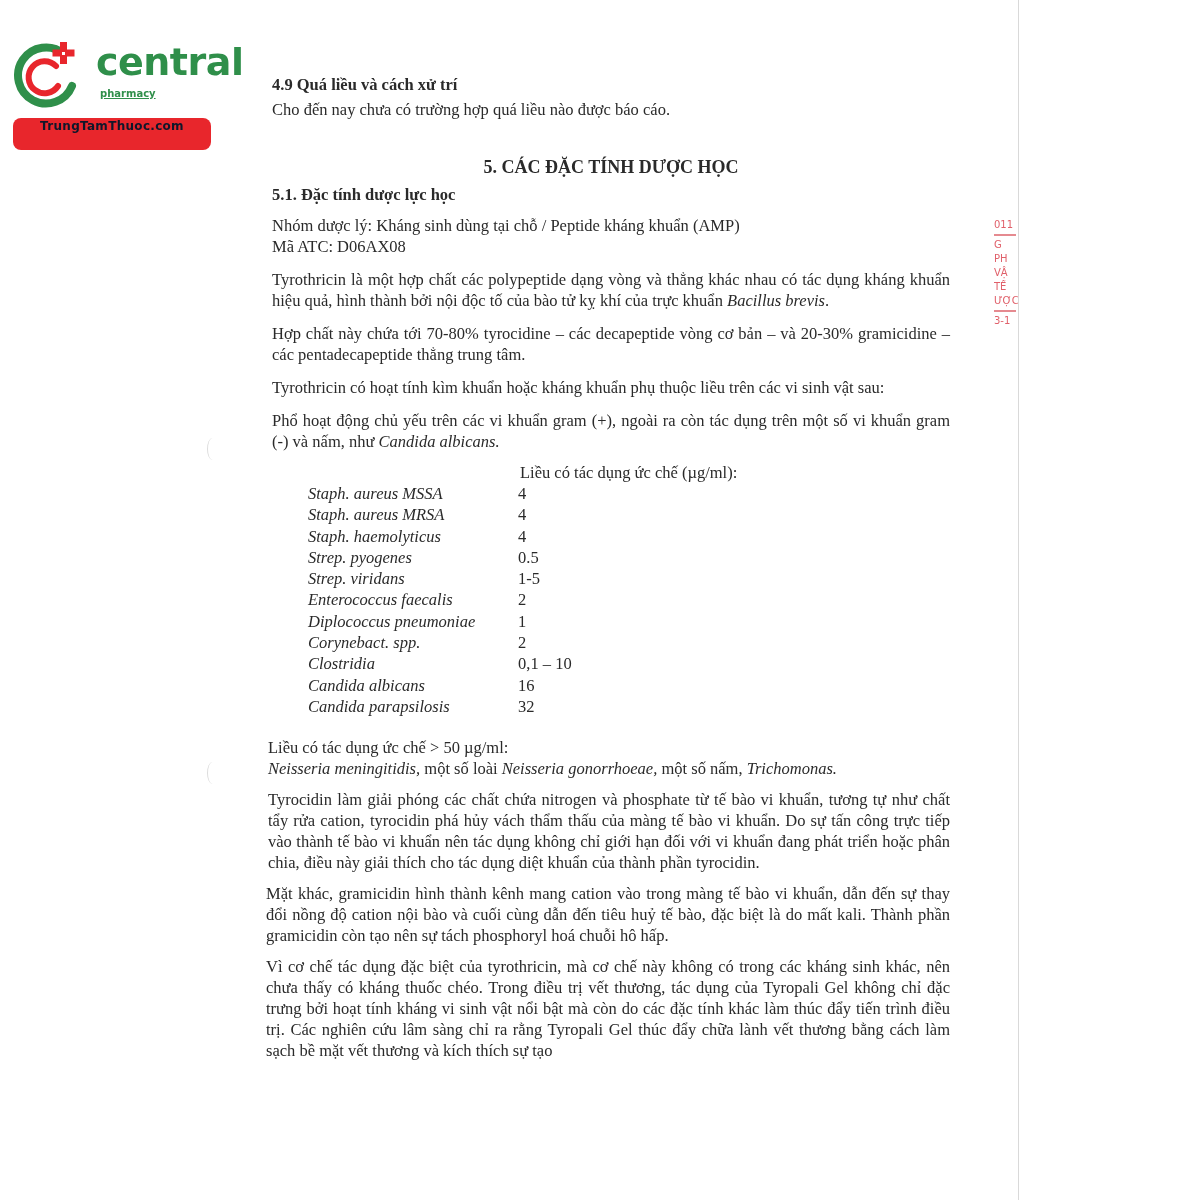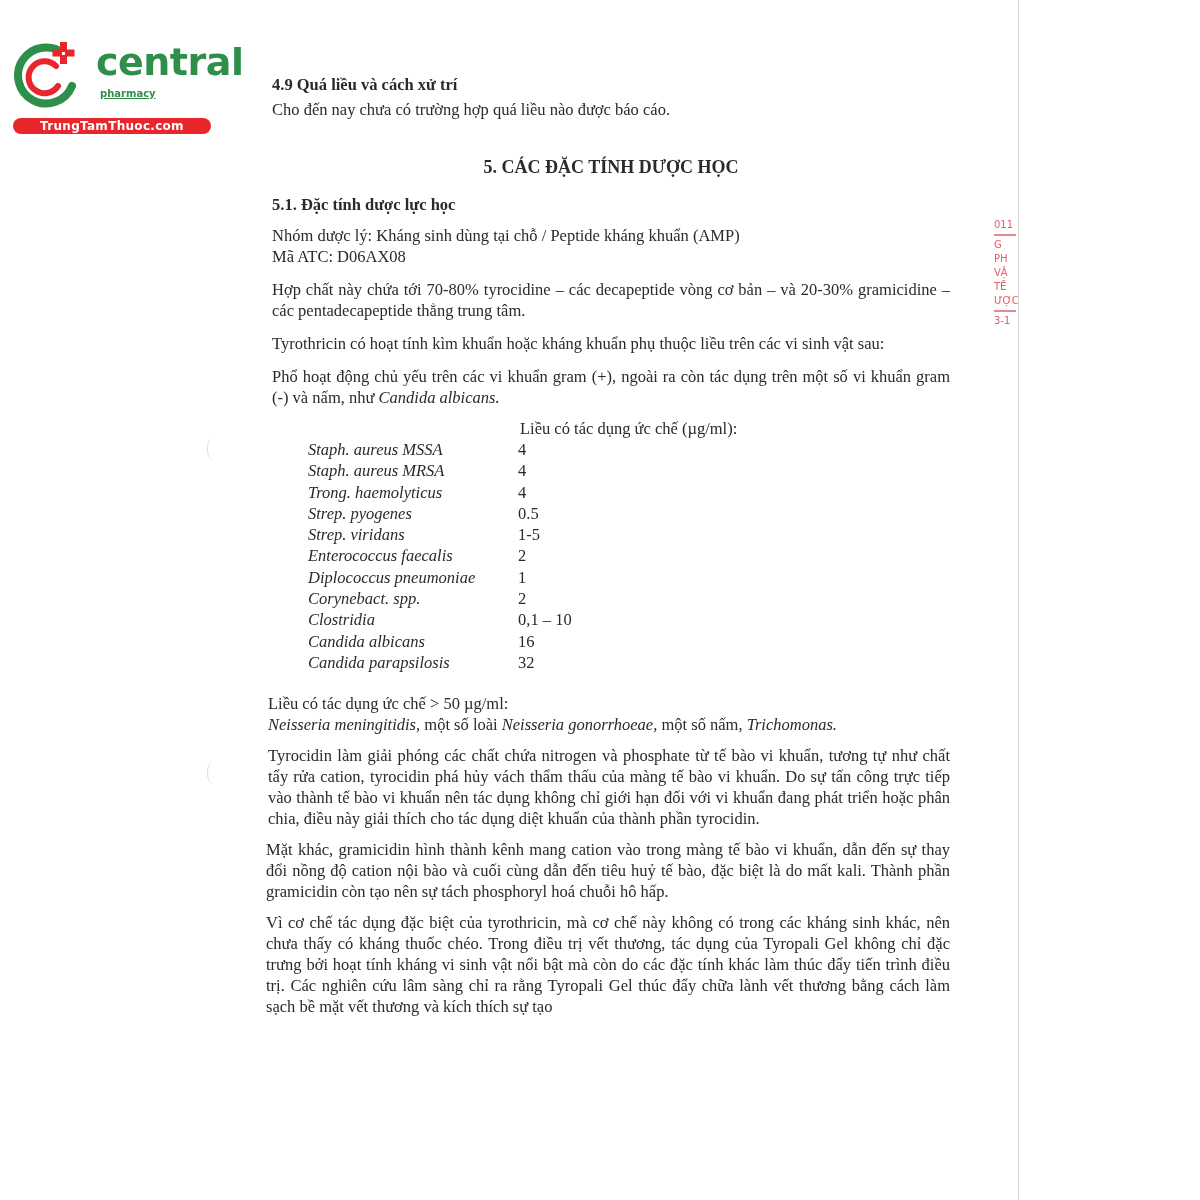--- a/index.html
+++ b/index.html
@@ -8,22 +8,22 @@
     background: #ffffff; color: #2a2a2a;
     font-family: "Liberation Serif", "DejaVu Serif", serif;
   }
   
   .logo { position: absolute; left: 10px; top: 38px; width: 205px; height: 100px; }
   .logo-mark { position: absolute; left: 2px; top: 2px; width: 70px; height: 70px; }
   .logo-word { position: absolute; left: 86px; top: 4px; font-family: "DejaVu Sans", sans-serif;
     font-size: 38px; font-weight: bold; color: #2f8f4a; letter-spacing: -0.5px; line-height: 40px; }
   .logo-sub { position: absolute; left: 90px; top: 50px; font-family: "DejaVu Sans", sans-serif;
     font-size: 10px; font-weight: bold; color: #2f8f4a; text-decoration: underline; }
-  .logo-pill { position: absolute; left: 3px; top: 80px; width: 198px; height: 16px;
-    background: #e8262c; border-radius: 8px; color: #ffffff; text-align: center;
+  .logo-pill { position: absolute; left: 3px; top: 80px; width: 198px; height: 32px;
+    background: #e8262c; border-radius: 8px; color: #0f172a; text-align: center;
     font-family: "DejaVu Sans", sans-serif; font-size: 12px; font-weight: bold; line-height: 16px; letter-spacing: 0.3px; }
 
   
   .margin-line { position: absolute; left: 1018px; top: 0; width: 1px; height: 1200px; background: #d9d9d9; }
   .stamp { position: absolute; left: 994px; top: 218px; width: 24px; color: #e0606a;
     font-family: "DejaVu Sans", sans-serif; font-size: 10px; line-height: 14px; }
   .stamp div { white-space: nowrap; overflow: hidden; }
   .stamp .rule { height: 2px; background: #e58a90; margin: 2px 0; width: 22px; }
   .paren { position: absolute; width: 10px; height: 22px; border-left: 1px solid #ddd; border-radius: 50%; }
 
@@ -68,44 +68,45 @@
   <div>3-1</div>
 </div>
 <div class="paren" style="left:207px;top:438px;"></div>
 <div class="paren" style="left:207px;top:762px;"></div>
 
 <div class="doc">
   <div class="h3" style="margin-top:2px;">4.9 Quá liều và cách xử trí</div>
   <p style="margin-top:4px;">Cho đến nay chưa có trường hợp quá liều nào được báo cáo.</p>
 
   <div class="h2" style="margin-top:37px;text-align:center;">5. CÁC ĐẶC TÍNH DƯỢC HỌC</div>
-  <div class="h3" style="margin-top:16px;">5.1. Đặc tính dược lực học</div>
+  <div class="h3" style="margin-top:6px;">5.1. Đặc tính dược lực học</div>
 
   <p style="margin-top:10px;">Nhóm dược lý: Kháng sinh dùng tại chỗ / Peptide kháng khuẩn (AMP)</p>
   <p>Mã ATC: D06AX08</p>
 
+  <p style="margin-top:12px;"><span>Tyrothricin là một hợp chất các polypeptide dạng vòng và thẳng khác nhau có tác dụng kháng khuẩn hiệu quả, hình thành bởi nội độc tố của bào tử kỵ khí của trực khuẩn </span><span class="it">Bacillus brevis</span><span>.</span></p>
 
   <p style="margin-top:12px;">Hợp chất này chứa tới 70-80% tyrocidine – các decapeptide vòng cơ bản – và 20-30% gramicidine – các pentadecapeptide thẳng trung tâm.</p>
 
   <p style="margin-top:12px;">Tyrothricin có hoạt tính kìm khuẩn hoặc kháng khuẩn phụ thuộc liều trên các vi sinh vật sau:</p>
 
   <p style="margin-top:12px;"><span>Phổ hoạt động chủ yếu trên các vi khuẩn gram (+), ngoài ra còn tác dụng trên một số vi khuẩn gram (-) và nấm, như </span><span class="it">Candida albicans.</span></p>
 
   <div class="tbl" style="margin-top:10px;">
     <div class="tbl-head">Liều có tác dụng ức chế (µg/ml):</div>
     <div class="row">
         <span class="org">Staph. aureus MSSA</span>
         <span class="val">4</span>
       </div>
     <div class="row">
         <span class="org">Staph. aureus MRSA</span>
         <span class="val">4</span>
       </div>
     <div class="row">
-        <span class="org">Trong. haemolyticus</span>
+        <span class="org">Staph. haemolyticus</span>
         <span class="val">4</span>
       </div>
     <div class="row">
         <span class="org">Strep. pyogenes</span>
         <span class="val">0.5</span>
       </div>
     <div class="row">
         <span class="org">Strep. viridans</span>
         <span class="val">1-5</span>
       </div>

